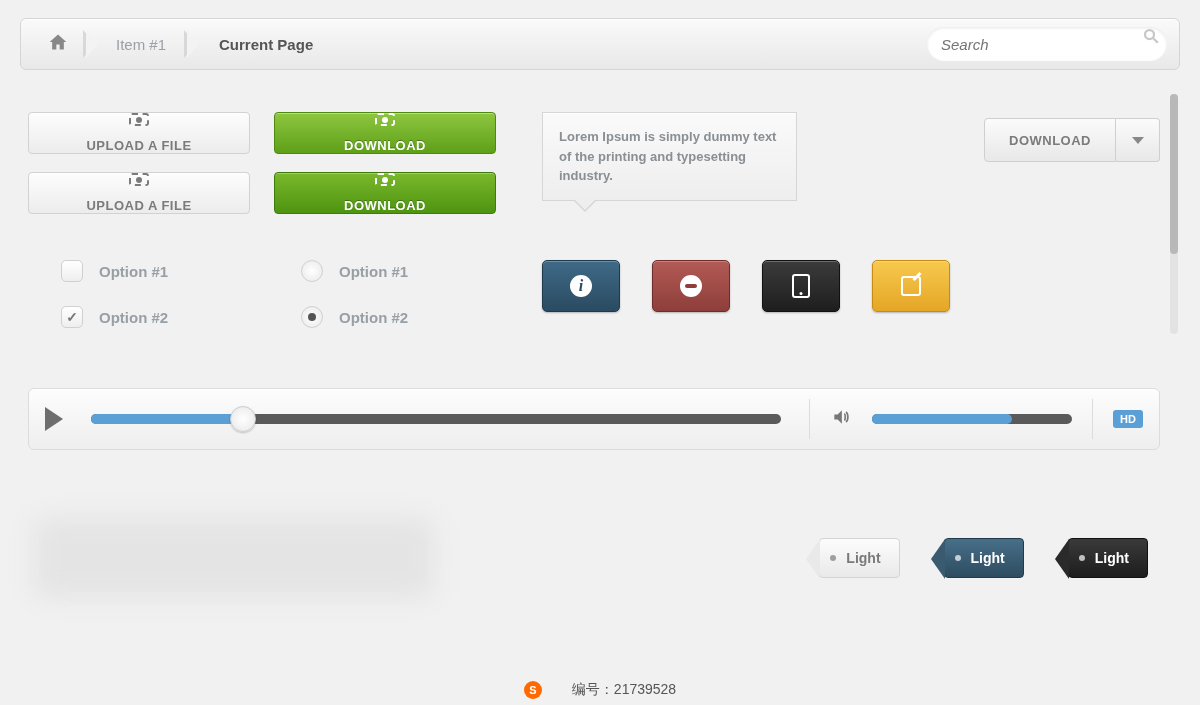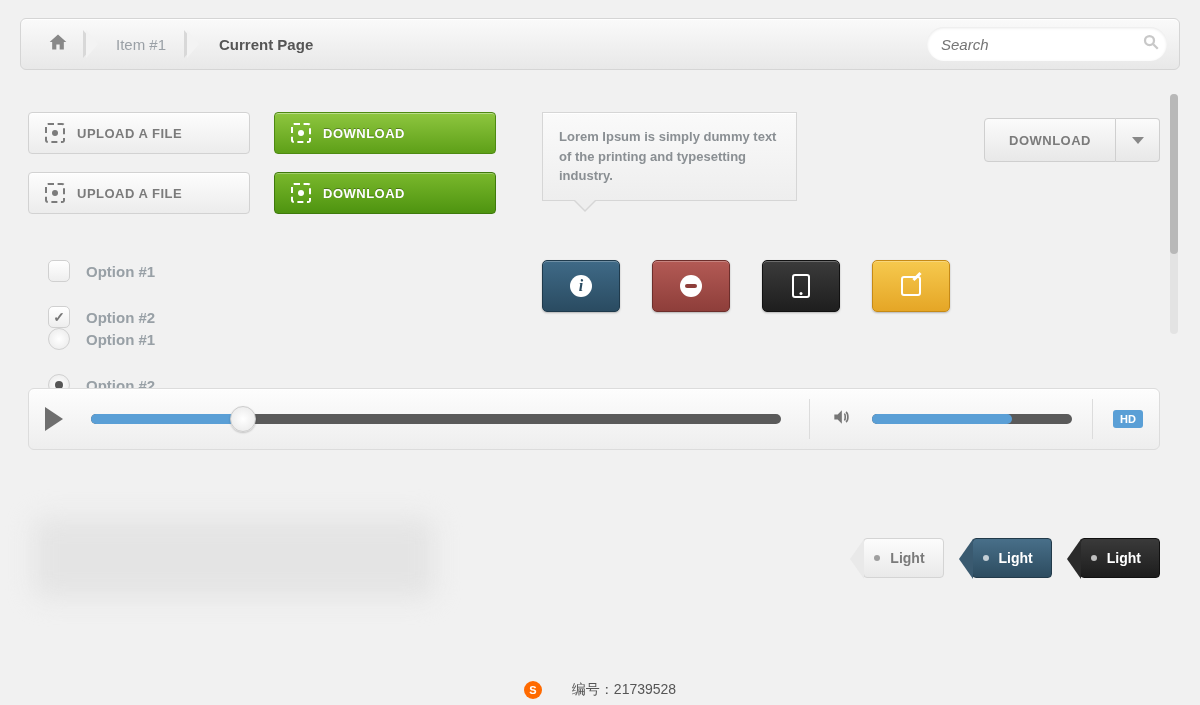--- a/index.html
+++ b/index.html
@@ -12,29 +12,29 @@
   border: 1px solid #d5d5d5; border-radius: 6px;
   display: flex; align-items: center; padding: 0 12px;
   box-shadow: inset 0 1px 0 #fff;
 }
 .crumb { display: flex; align-items: center; height: 100%; }
 .home-icon { color: #888; padding: 0 14px; }
 .crumb-sep { width: 0; height: 0; border-top: 14px solid transparent; border-bottom: 14px solid transparent; border-left: 12px solid #d8d8d8; margin-right: 2px; }
 .crumb-sep2 { width: 0; height: 0; border-top: 14px solid transparent; border-bottom: 14px solid transparent; border-left: 12px solid #f3f3f3; margin-left: -11px; margin-right: 10px; }
 .crumb-label { color: #9aa0a6; font-weight: 400; font-size: 15px; padding: 0 18px 0 8px; }
 .crumb-current { color: #555; font-weight: 800; font-size: 15px; padding: 0 10px; }
-.search-wrap { margin-left: auto; background: #fff; border-radius: 22px; height: 34px; width: 240px; display: flex; align-items: center; padding: 0 14px; box-shadow: inset 0 1px 3px rgba(0,0,0,0.1); }
+.search-wrap { margin-left: auto; background: #fff; border-radius: 22px; height: 34px; width: 240px; display: flex; padding: 0 14px; box-shadow: inset 0 1px 3px rgba(0,0,0,0.1); }
 .search-input { border: none; outline: none; flex: 1; font-size: 15px; color: #888; font-style: italic; background: transparent; }
 .search-icon { color: #c8c8c8; }
 
 
 .content { position: absolute; left: 20px; right: 20px; top: 88px; bottom: 0; }
 
 
-.btn { height: 42px; display: inline-flex; align-items: center; gap: 12px; padding: 0 16px; border-radius: 4px; font-weight: 800; font-size: 13px; letter-spacing: 0.5px; cursor: pointer; }
+.btn { height: 42px; display: inline-flex; align-items: center; gap: 12px; padding: 0 16px; border-radius: 4px; font-weight: 800; font-size: 13px; letter-spacing: 0.5px; cursor: pointer; flex-direction: column; }
 .btn-grey { background: linear-gradient(#fdfdfd,#ececec); border: 1px solid #d2d2d2; color: #7b7b7b; box-shadow: inset 0 1px 0 #fff; }
 .btn-green { background: linear-gradient(#8ec63f,#5ea018); border: 1px solid #4e8a12; color: #fff; text-shadow: 0 -1px 0 rgba(0,0,0,0.3); box-shadow: inset 0 1px 0 rgba(255,255,255,0.4); }
 .btn-green2 { background: linear-gradient(#7ab82c,#4e9410); border: 1px solid #3f7a0c; color: #fff; text-shadow: 0 -1px 0 rgba(0,0,0,0.3); box-shadow: inset 0 1px 0 rgba(255,255,255,0.3); }
 .file-icon { width: 20px; height: 20px; border: 2px dashed currentColor; border-radius: 3px; position: relative; display: inline-block; }
 .file-icon::after { content:""; position:absolute; left:50%; top:50%; width:6px; height:6px; transform:translate(-50%,-50%); background:currentColor; border-radius:50%; }
 
 .row1 { position: absolute; left: 8px; top: 24px; display: flex; gap: 24px; }
 .row2 { position: absolute; left: 8px; top: 84px; display: flex; gap: 24px; }
 .btn-col { width: 222px; }
 .btn-col .btn { width: 100%; }
@@ -44,21 +44,21 @@
 .tooltip::after { content:""; position:absolute; left:32px; bottom:-10px; border-left:10px solid transparent; border-right:10px solid transparent; border-top:10px solid #eee; }
 .tooltip::before { content:""; position:absolute; left:31px; bottom:-12px; border-left:11px solid transparent; border-right:11px solid transparent; border-top:11px solid #d6d6d6; }
 
 
 .dropdown { position: absolute; right: 20px; top: 30px; display: flex; }
 .dropdown .dd-label { height: 44px; background: linear-gradient(#fbfbfb,#e8e8e8); border: 1px solid #cfcfcf; border-radius: 4px 0 0 4px; display: flex; align-items: center; padding: 0 24px; font-weight: 800; font-size: 13px; color: #7b7b7b; letter-spacing: 0.5px; }
 .dropdown .dd-caret { height: 44px; width: 44px; background: linear-gradient(#fbfbfb,#e8e8e8); border: 1px solid #cfcfcf; border-left: none; border-radius: 0 4px 4px 0; display: flex; align-items: center; justify-content: center; color: #888; }
 .caret-down { width:0; height:0; border-left:6px solid transparent; border-right:6px solid transparent; border-top:7px solid #888; }
 
 
-.options { position: absolute; left: 28px; top: 172px; width: 480px; display: flex; flex-direction: column; }
+.options { position: absolute; left: 41px; top: 172px; width: 480px; display: flex; }
 .opt-col { flex: 1; display: flex; flex-direction: column; gap: 24px; }
 .opt { display: flex; align-items: center; gap: 16px; color: #98a0a6; font-weight: 700; font-size: 15px; }
 .checkbox { width: 22px; height: 22px; border-radius: 5px; background: linear-gradient(#fff,#eee); border:1px solid #d0d0d0; display:flex; align-items:center; justify-content:center; color:#777; font-size:14px; }
 .radio { width: 22px; height: 22px; border-radius: 11px; background: radial-gradient(#fff,#e8e8e8); border:1px solid #d0d0d0; display:flex; align-items:center; justify-content:center; }
 .radio-dot { width:8px; height:8px; border-radius:4px; background:#555; }
 
 
 .icon-btns { position: absolute; left: 522px; top: 172px; display: flex; gap: 32px; }
 .ibtn { width: 78px; height: 52px; border-radius: 5px; display: flex; align-items: center; justify-content: center; color: #fff; box-shadow: inset 0 1px 0 rgba(255,255,255,0.25), 0 1px 2px rgba(0,0,0,0.25); }
 .ibtn.blue { background: linear-gradient(#3f6a87,#2a4b61); border:1px solid #1f3a4c; }
@@ -83,21 +83,21 @@
 .track { flex:1; height:10px; background:#5a5a5a; border-radius:5px; position:relative; margin:0 8px; }
 .track-fill { position:absolute; left:0; top:0; bottom:0; background:#5a9fd6; border-radius:5px; }
 .track-knob { position:absolute; top:50%; width:26px; height:26px; border-radius:13px; background:radial-gradient(#fff,#e6e6e6); border:1px solid #ccc; transform:translate(-50%,-50%); box-shadow:0 1px 2px rgba(0,0,0,0.2); }
 .divider { width:1px; height:40px; background:#dcdcdc; }
 .speaker-icon { color:#777; font-size:18px; }
 .vol-track { width:200px; height:10px; background:#5a5a5a; border-radius:5px; position:relative; }
 .vol-fill { position:absolute; left:0; top:0; bottom:0; background:#5a9fd6; border-radius:5px; }
 .hd-badge { background:#5a9fd6; color:#fff; font-size:11px; font-weight:800; padding:3px 7px; border-radius:3px; margin-left:auto; }
 
 
-.tags { position: absolute; right: 20px; top: 450px; display: flex; gap: 28px; }
+.tags { position: absolute; right: 32px; top: 450px; display: flex; gap: 44px; }
 .tag { height: 40px; display:flex; align-items:center; gap:10px; padding:0 18px 0 10px; border-radius:4px; font-weight:800; font-size:14px; position:relative; }
 .tag::before { content:""; position:absolute; left:-14px; top:0; width:0; height:0; border-top:20px solid transparent; border-bottom:20px solid transparent; }
 .tag.light { background: linear-gradient(#fcfcfc,#e9e9e9); border:1px solid #d4d4d4; color:#7a7a7a; }
 .tag.light::before { border-right:14px solid #e9e9e9; }
 .tag.bluet { background: linear-gradient(#486f89,#2d4c60); border:1px solid #223a4a; color:#fff; }
 .tag.bluet::before { border-right:14px solid #3a5a70; }
 .tag.darkt { background: linear-gradient(#3a3a3a,#1d1d1d); border:1px solid #111; color:#fff; }
 .tag.darkt::before { border-right:14px solid #2a2a2a; }
 .tag-dot { width:6px; height:6px; border-radius:3px; background:currentColor; opacity:0.7; }
 

